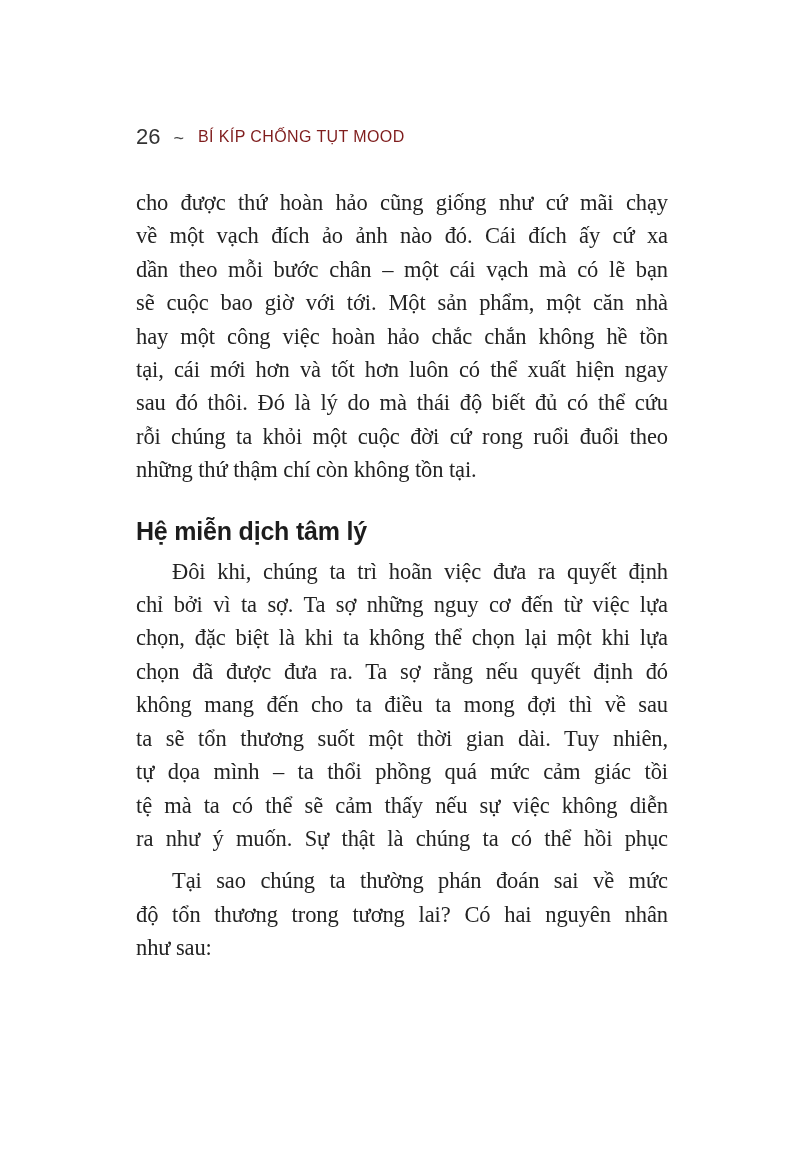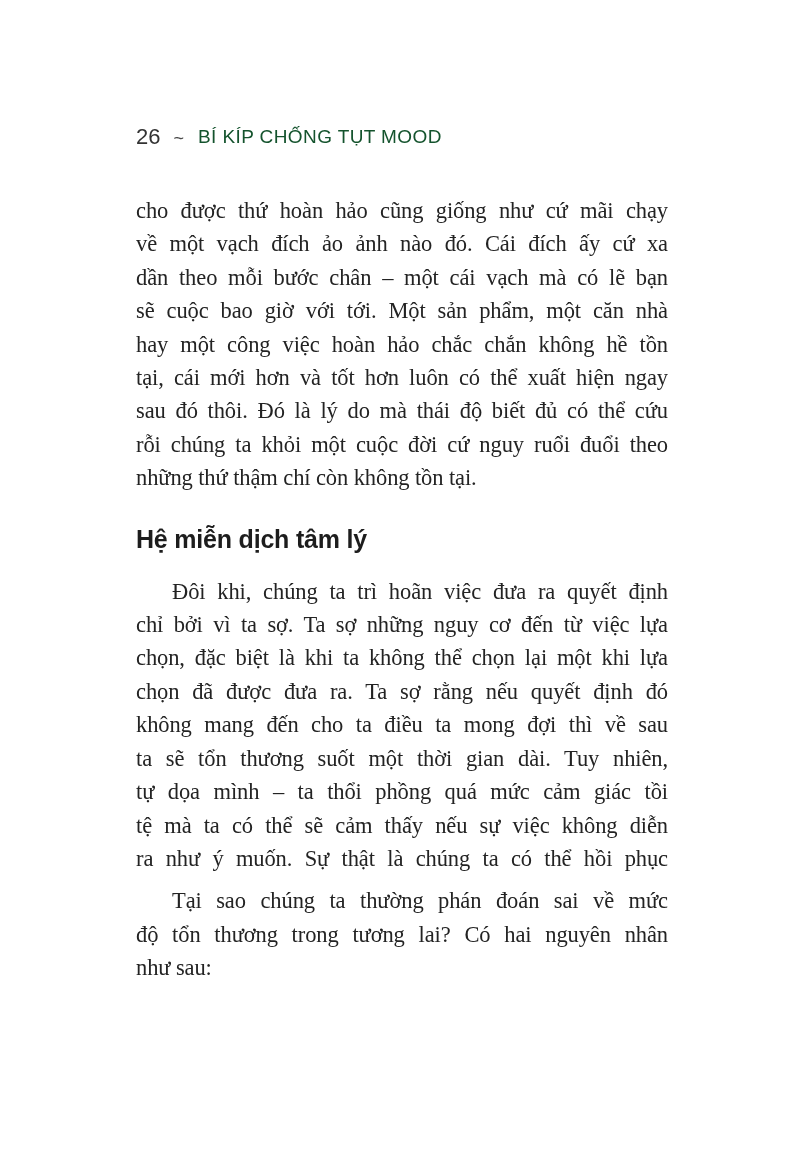--- a/index.html
+++ b/index.html
@@ -26,28 +26,28 @@
     font-size: 22px; line-height: 26px;
     color: #333333;
   }
   .header-separator {
     font-size: 18px;
     margin: 0 14px 0 13px;
     color: #4a4a4a;
     transform: translateY(1px);
   }
   .running-title {
-    font-size: 19px;
+    font-size: 16px;
     letter-spacing: 0.4px;
-    color: #14532d;
+    color: #7f1d1d;
   }
   
   .page-body {
     position: absolute;
-    top: 194px; left: 136px; width: 532px;
+    top: 186px; left: 136px; width: 532px;
     font-size: 22.5px;
     line-height: 33.4px;
     color: #232323;
   }
   .para + .para { margin-top: 9px; }
   .line {
     text-align: justify;
     text-align-last: justify;
     letter-spacing: -0.1px;
   }
@@ -56,21 +56,21 @@
   }
   .line.indent {
     padding-left: 36px;
   }
   .section-heading {
     font-family: "Liberation Sans", sans-serif;
     font-weight: bold;
     font-size: 25px;
     line-height: 32px;
     color: #1d1d1d;
-    margin: 28px 0 20px 0;
+    margin: 28px 0 8px 0;
     letter-spacing: -0.2px;
   }
 </style>
 </head>
 <body>
 
 <div class="page">
 
   <div class="running-header">
     <span class="page-number">26</span>
@@ -80,21 +80,21 @@
 
   <main class="page-body">
       <div class="para">
         <div class="line">cho được thứ hoàn hảo cũng giống như cứ mãi chạy</div>
         <div class="line">về một vạch đích ảo ảnh nào đó. Cái đích ấy cứ xa</div>
         <div class="line">dần theo mỗi bước chân – một cái vạch mà có lẽ bạn</div>
         <div class="line">sẽ cuộc bao giờ với tới. Một sản phẩm, một căn nhà</div>
         <div class="line">hay một công việc hoàn hảo chắc chắn không hề tồn</div>
         <div class="line">tại, cái mới hơn và tốt hơn luôn có thể xuất hiện ngay</div>
         <div class="line">sau đó thôi. Đó là lý do mà thái độ biết đủ có thể cứu</div>
-        <div class="line">rỗi chúng ta khỏi một cuộc đời cứ nguy ruổi đuổi theo</div>
+        <div class="line">rỗi chúng ta khỏi một cuộc đời cứ rong ruổi đuổi theo</div>
         <div class="line last">những thứ thậm chí còn không tồn tại.</div>
       </div>
       <h2 class="section-heading">Hệ miễn dịch tâm lý</h2>
       <div class="para">
         <div class="line indent">Đôi khi, chúng ta trì hoãn việc đưa ra quyết định</div>
         <div class="line">chỉ bởi vì ta sợ. Ta sợ những nguy cơ đến từ việc lựa</div>
         <div class="line">chọn, đặc biệt là khi ta không thể chọn lại một khi lựa</div>
         <div class="line">chọn đã được đưa ra. Ta sợ rằng nếu quyết định đó</div>
         <div class="line">không mang đến cho ta điều ta mong đợi thì về sau</div>
         <div class="line">ta sẽ tổn thương suốt một thời gian dài. Tuy nhiên,</div>

